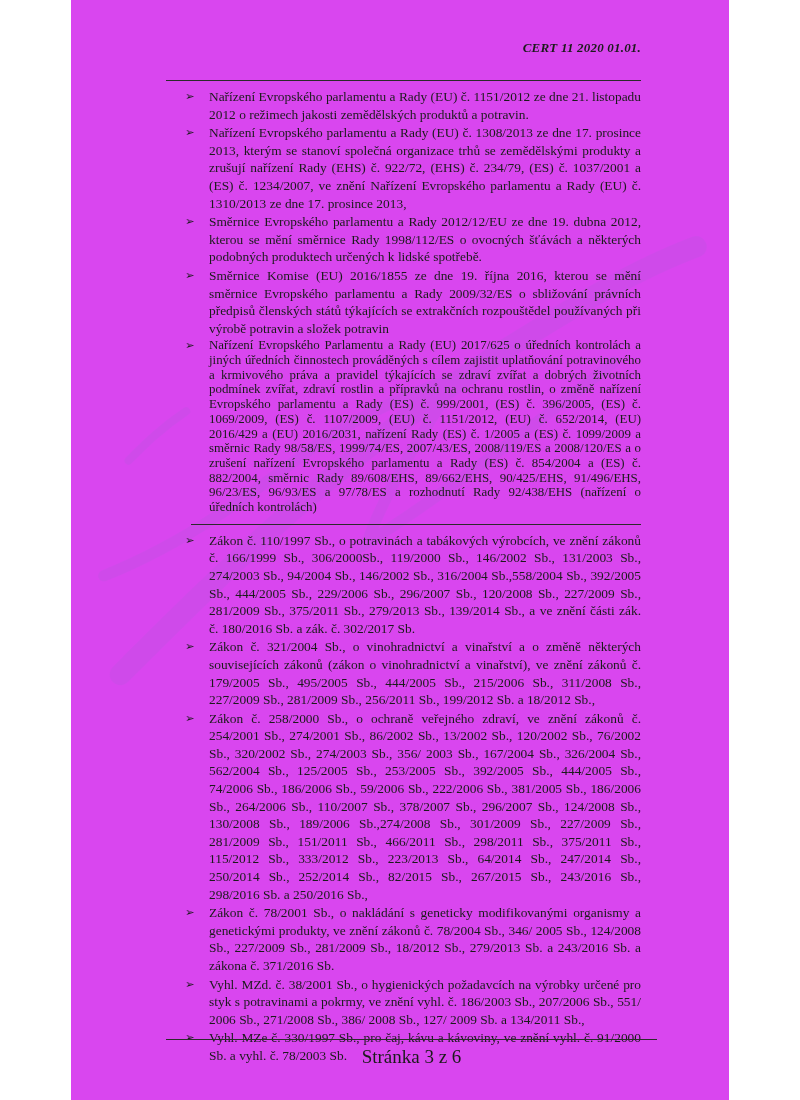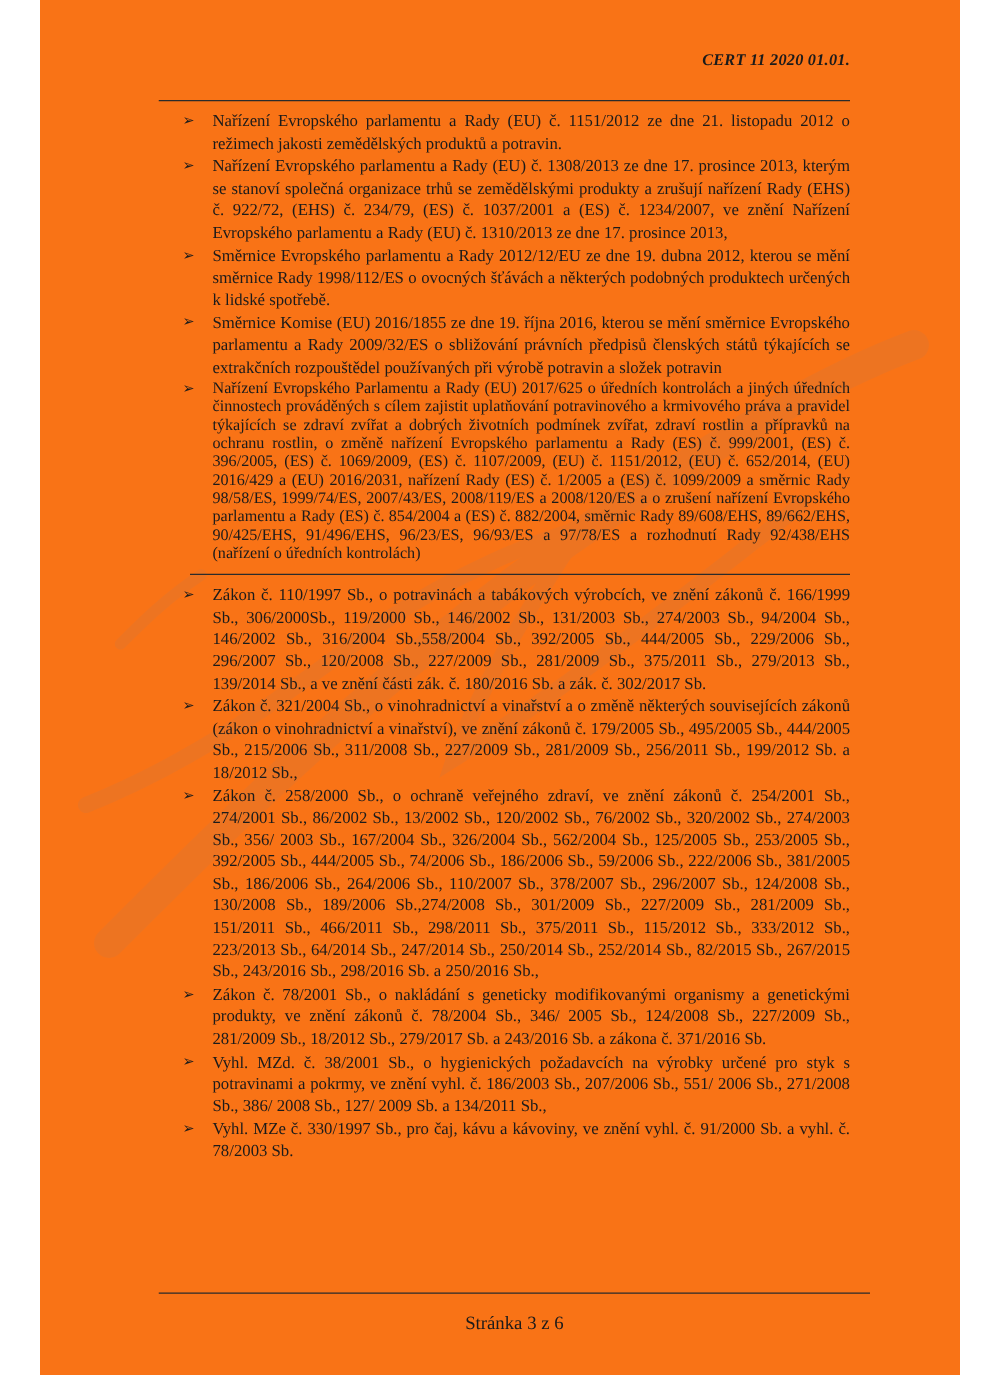--- a/index.html
+++ b/index.html
@@ -1,24 +1,24 @@
 <!DOCTYPE html>
 <html><head>
 <meta charset="utf-8">
 <style>
   * { margin: 0; padding: 0; box-sizing: border-box; }
   html, body { background: #ffffff; }
   body { font-family: "Liberation Serif", serif; }
 
   .page {
     position: relative;
-    width: 736px;
+    width: 658px;
     height: 1100px;
     margin: 0 auto;
-    background: #f97316;
+    background: #d946ef;
     color: #1b1b1b;
     overflow: hidden;
   }
 
   .watermark {
     position: absolute;
     inset: 0;
     pointer-events: none;
     opacity: 0.07;
   }
@@ -78,23 +78,23 @@
     border-top: 1.6px solid #2b2b2b;
     margin: 9px 0 7px 20px;
   }
 
   .footer {
     position: absolute;
     left: 95px;
     right: 72px;
     bottom: 32px;
     border-top: 1.4px solid #2b2b2b;
-    padding-top: 16px;
+    padding-top: 6px;
     text-align: center;
-    font-size: 15px;
+    font-size: 19px;
   }
 </style>
 </head>
 <body>
 
 <div class="page">
 
   <svg class="watermark" viewBox="0 0 800 1100" aria-hidden="true">
     <path d="M60,820 C180,700 320,560 520,430 C600,380 680,330 760,300" fill="none" stroke="#5b85b5" stroke-width="26" stroke-linecap="round"></path>
     <path d="M40,700 C140,660 220,600 300,540 C360,500 430,470 470,460 C430,520 380,600 360,660 C440,610 560,520 660,440" fill="none" stroke="#5b85b5" stroke-width="14" stroke-linecap="round"></path>
@@ -139,21 +139,21 @@
         <div class="item">
           <span class="bullet">➢</span>
           <div class="item-text"><span class="bold">Zákon č. 321/2004 Sb., o vinohradnictví a vinařství</span><span> a o změně některých souvisejících zákonů (zákon o vinohradnictví a vinařství), ve znění zákonů č. 179/2005 Sb., 495/2005 Sb., 444/2005 Sb., 215/2006 Sb., 311/2008 Sb., 227/2009 Sb., 281/2009 Sb., 256/2011 Sb., 199/2012 Sb. a 18/2012 Sb.,</span></div>
         </div>
         <div class="item">
           <span class="bullet">➢</span>
           <div class="item-text"><span class="bold">Zákon č. 258/2000 Sb., o ochraně veřejného zdraví</span><span>, ve znění zákonů č. 254/2001 Sb., 274/2001 Sb., 86/2002 Sb., 13/2002 Sb., 120/2002 Sb., 76/2002 Sb., 320/2002 Sb., 274/2003 Sb., 356/ 2003 Sb., 167/2004 Sb., 326/2004 Sb., 562/2004 Sb., 125/2005 Sb., 253/2005 Sb., 392/2005 Sb., 444/2005 Sb., 74/2006 Sb., 186/2006 Sb., 59/2006 Sb., 222/2006 Sb., 381/2005 Sb., 186/2006 Sb., 264/2006 Sb., 110/2007 Sb., 378/2007 Sb., 296/2007 Sb., 124/2008 Sb., 130/2008 Sb., 189/2006 Sb.,274/2008 Sb., 301/2009 Sb., 227/2009 Sb., 281/2009 Sb., 151/2011 Sb., 466/2011 Sb., 298/2011 Sb., 375/2011 Sb., 115/2012 Sb., 333/2012 Sb., 223/2013 Sb., 64/2014 Sb., 247/2014 Sb., 250/2014 Sb., 252/2014 Sb., 82/2015 Sb., 267/2015 Sb., 243/2016 Sb., 298/2016 Sb. a 250/2016 Sb.,</span></div>
         </div>
         <div class="item">
           <span class="bullet">➢</span>
-          <div class="item-text"><span class="bold">Zákon č. 78/2001 Sb., o nakládání s geneticky modifikovanými organismy a genetickými produkty,</span><span> ve znění zákonů č. 78/2004 Sb., 346/ 2005 Sb., 124/2008 Sb., 227/2009 Sb., 281/2009 Sb., 18/2012 Sb., 279/2017 Sb. a 243/2016 Sb. </span><span class="bold">a zákona č. 371/2016 Sb.</span></div>
+          <div class="item-text"><span class="bold">Zákon č. 78/2001 Sb., o nakládání s geneticky modifikovanými organismy a genetickými produkty,</span><span> ve znění zákonů č. 78/2004 Sb., 346/ 2005 Sb., 124/2008 Sb., 227/2009 Sb., 281/2009 Sb., 18/2012 Sb., 279/2013 Sb. a 243/2016 Sb. </span><span class="bold">a zákona č. 371/2016 Sb.</span></div>
         </div>
         <div class="item">
           <span class="bullet">➢</span>
           <div class="item-text"><span class="bold">Vyhl. MZd. č. 38/2001 Sb., o hygienických požadavcích na výrobky určené pro styk s potravinami a pokrmy,</span><span> ve znění vyhl. č. 186/2003 Sb., 207/2006 Sb., 551/ 2006 Sb., 271/2008 Sb., 386/ 2008 Sb., 127/ 2009 Sb. a 134/2011 Sb.,</span></div>
         </div>
         <div class="item">
           <span class="bullet">➢</span>
           <div class="item-text"><span class="bold">Vyhl. MZe č. 330/1997 Sb., pro čaj, kávu a kávoviny,</span><span> ve znění vyhl. č. 91/2000 Sb. a vyhl. č. 78/2003 Sb.</span></div>
         </div>
       </div>

